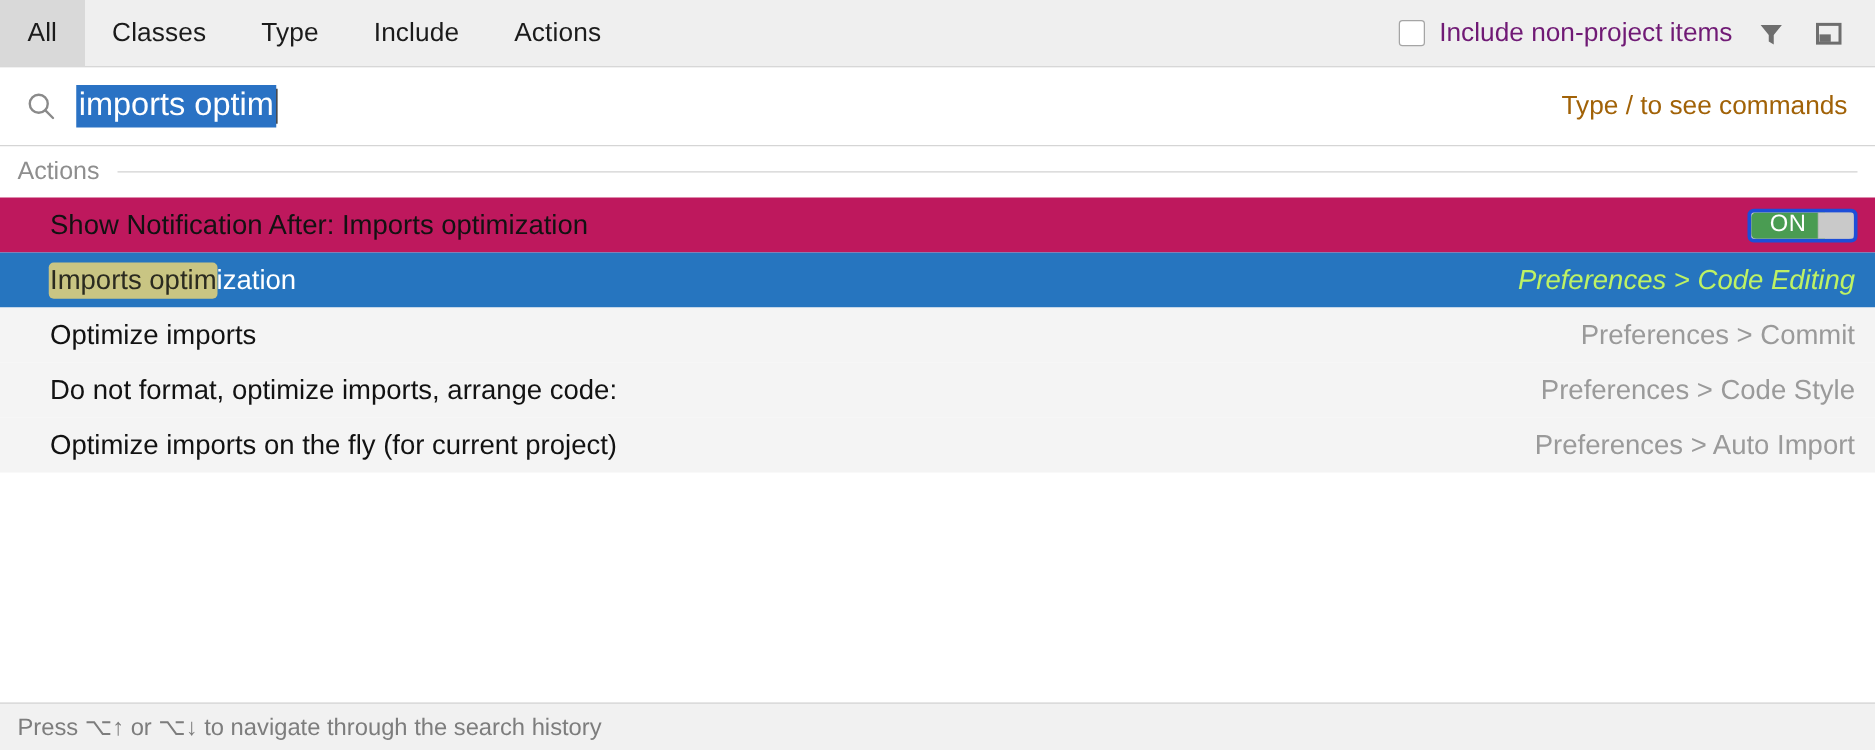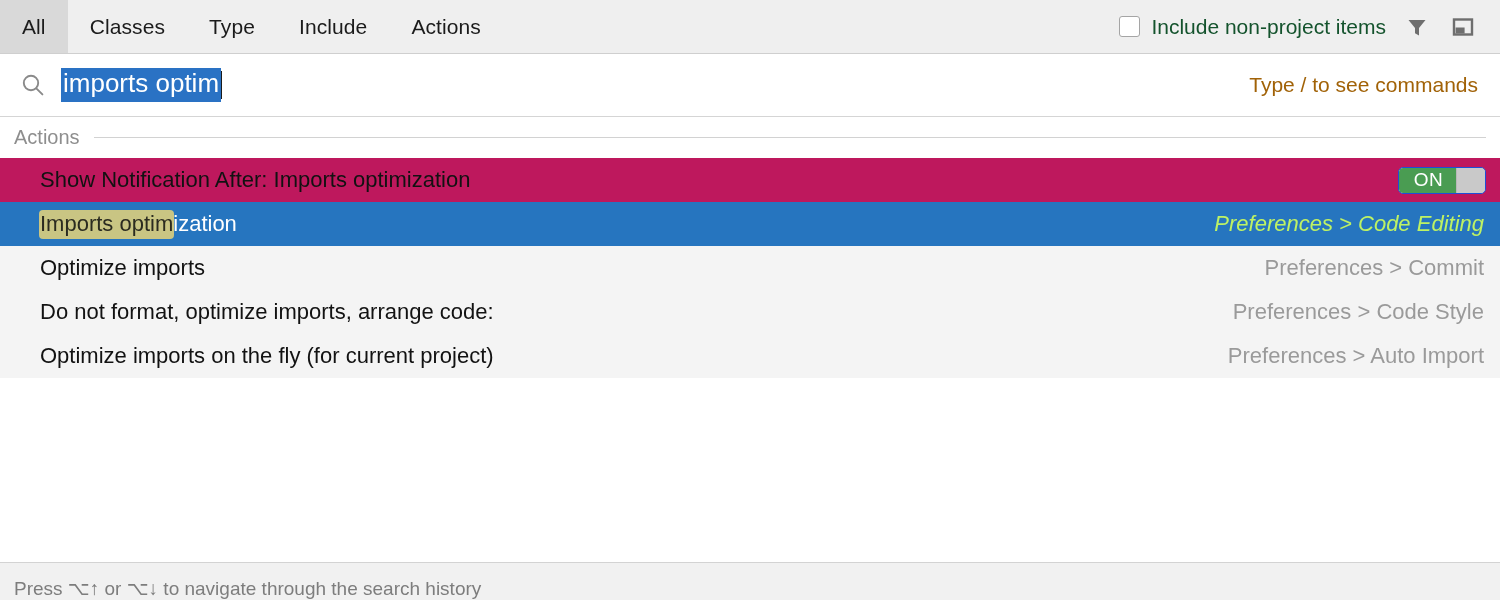--- a/index.html
+++ b/index.html
@@ -67,21 +67,21 @@
   .checkbox {
     width: 21px;
     height: 21px;
     border: 1px solid #a5a5a5;
     border-radius: 3px;
     background: #ffffff;
     box-sizing: border-box;
   }
   .checkbox-label {
     font-size: 21px;
-    color: #14532d;
+    color: #701a75;
   }
   .hdr-icon {
     width: 30px;
     height: 30px;
     display: flex;
     align-items: center;
     justify-content: center;
     cursor: default;
   }
 
@@ -189,21 +189,21 @@
     padding-right: 2px;
   }
   .row.selected .row-location { color: #bef264; font-style: italic; }
 
   .toggle {
     margin-left: auto;
     width: 88px;
     height: 27px;
     border-radius: 5px;
     background: #c8c8c8;
-    border: 1px solid #1d4ed8;
+    border: 3px solid #1d4ed8;
     box-sizing: border-box;
     position: relative;
     overflow: hidden;
     display: flex;
     align-items: center;
     flex: none;
     text-align: center;
   }
   .toggle-on-fill {
     position: absolute;
@@ -233,21 +233,21 @@
     border-radius: 0 4px 4px 0;
     box-sizing: border-box;
   }
 
   
   .footer {
     height: 37px;
     background: #f1f1f1;
     border-top: 1px solid #d3d3d3;
     display: flex;
-    align-items: flex-end;
+    align-items: center;
     padding-left: 14px;
     flex: none;
   }
   .footer-text {
     font-size: 19px;
     color: #7d7d7d;
     white-space: nowrap;
   }
 </style>
 </head>

